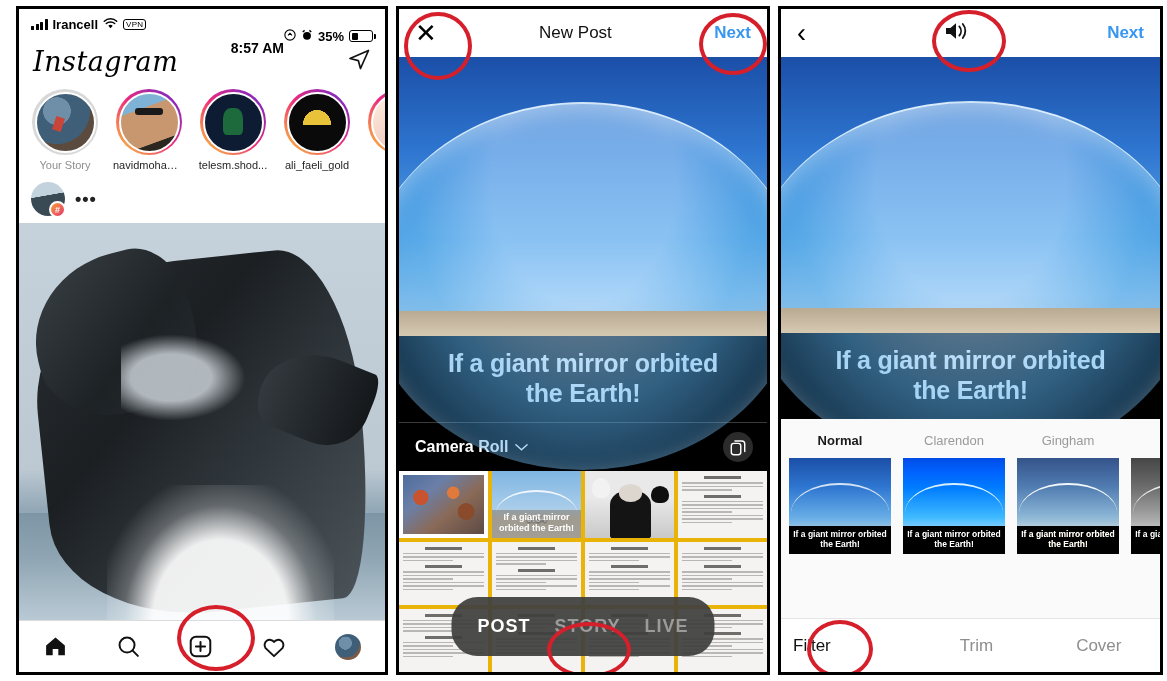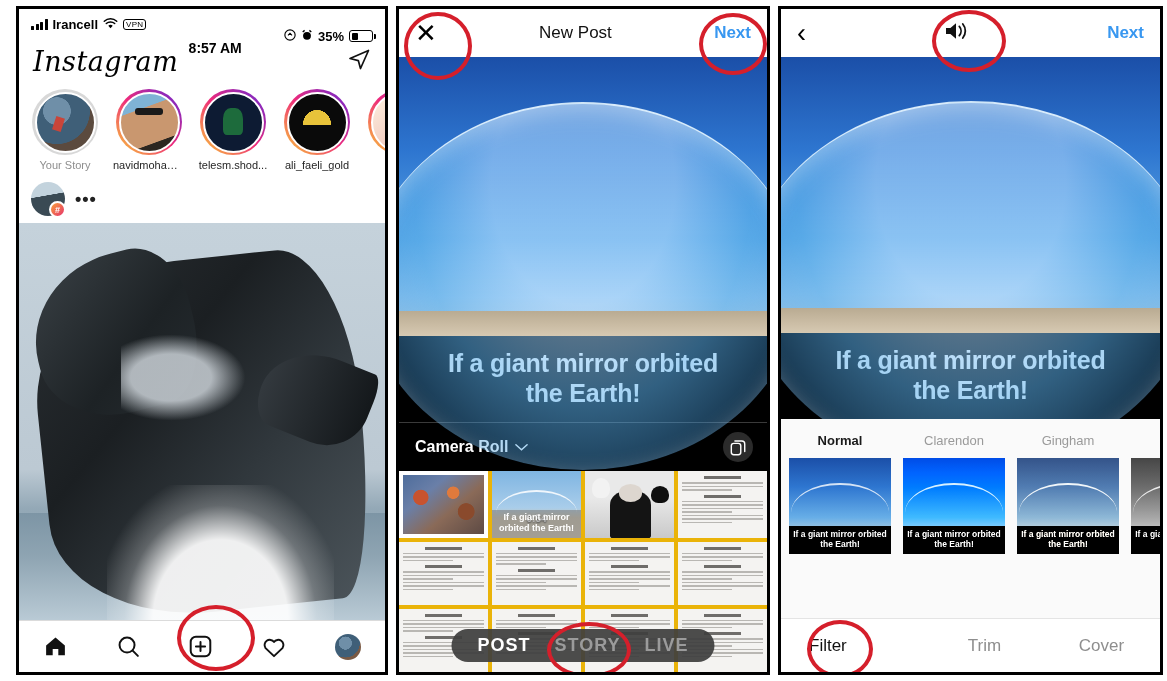--- a/index.html
+++ b/index.html
@@ -42,21 +42,21 @@
 
   
   .statusbar {
     height: 30px;
     display: flex; align-items: center;
     padding: 0 12px;
     font-size: 13px; font-weight: bold; color: #000;
     flex: 0 0 auto;
   }
   .sb-left { display: flex; align-items: center; gap: 5px; }
-  .sb-center { flex: 1; text-align: center; font-size: 14px; font-weight: bold; margin-top: 48px;}
+  .sb-center { flex: 1; text-align: right; font-size: 14px; font-weight: bold; margin-top: 48px;}
   .sb-right { display: flex; align-items: center; gap: 5px; font-size: 13px; margin-top: 24px;}
   .bars { display: inline-flex; align-items: flex-end; gap: 1.5px; height: 11px;}
   .bars i { width: 3px; background: #000; display:block; border-radius: .5px;}
   .bars i:nth-child(1){height:4px} .bars i:nth-child(2){height:6px}
   .bars i:nth-child(3){height:8px} .bars i:nth-child(4){height:11px}
   .vpnbox {
     border: 1.5px solid #000; border-radius: 3px;
     font-size: 8px; font-weight: normal; padding: 0 2px; letter-spacing: .3px;
   }
   .batt {
@@ -275,24 +275,24 @@
     background: #141414; border-radius: 40% 40% 6% 6% / 30% 30% 6% 6%;}
   .bw .face { position:absolute; left: 38%; top: 20%; width: 26%; height: 26%;
     background: #ddd6cf; border-radius: 50%;}
   .bw .bird1 { position:absolute; left: 8%; top: 10%; width: 20%; height: 30%;
     background: #f2f2f2; border-radius: 50% 50% 40% 40%;}
   .bw .bird2 { position:absolute; right: 6%; top: 22%; width: 20%; height: 26%;
     background: #0e0e0e; border-radius: 50% 50% 40% 40%;}
 
   .mode-bar {
     position: absolute; left: 50%; transform: translateX(-50%);
-    bottom: 10px; z-index: 20;
+    bottom: 16px; z-index: 20;
     background: rgba(62,62,62,.93);
     border-radius: 26px;
-    padding: 6px 26px;
+    padding: 19px 26px;
     display: flex; align-items: center; gap: 24px;
   }
   .mode { font-size: 18px; font-weight: bold; letter-spacing: 1px; color: #9b9b9b; }
   .mode.active { color: #fff; }
 
   
   .f-header {
     height: 48px; display:flex; align-items:center; justify-content: space-between;
     padding: 0 16px; background:#fff; flex: 0 0 auto;
   }
@@ -323,21 +323,21 @@
   .fx-clarendon { filter: saturate(1.55) contrast(1.12); }
   .fx-gingham   { filter: saturate(.68) brightness(1.06) sepia(.12); }
   .fx-moon      { filter: grayscale(1) contrast(1.08); }
 
   .f-tabs {
     height: 54px; display:flex; align-items:center; background:#fff;
     border-top: 1px solid #e4e4e4; flex: 0 0 auto; position: relative;
   }
   .f-tab { flex: 1; text-align: center; font-size: 17px; color: #8e8e8e; }
   .f-tab.active { color: #111; }
-  .f-tab:first-child { text-align: left; padding-left: 28px; }
+  .f-tab:first-child { text-align: left; padding-left: 12px; }
 </style>
 </head>
 <body>
 
 <div class="stage">
 
   <div class="phone p1">
 
     <div class="statusbar">
       <div class="sb-left">

